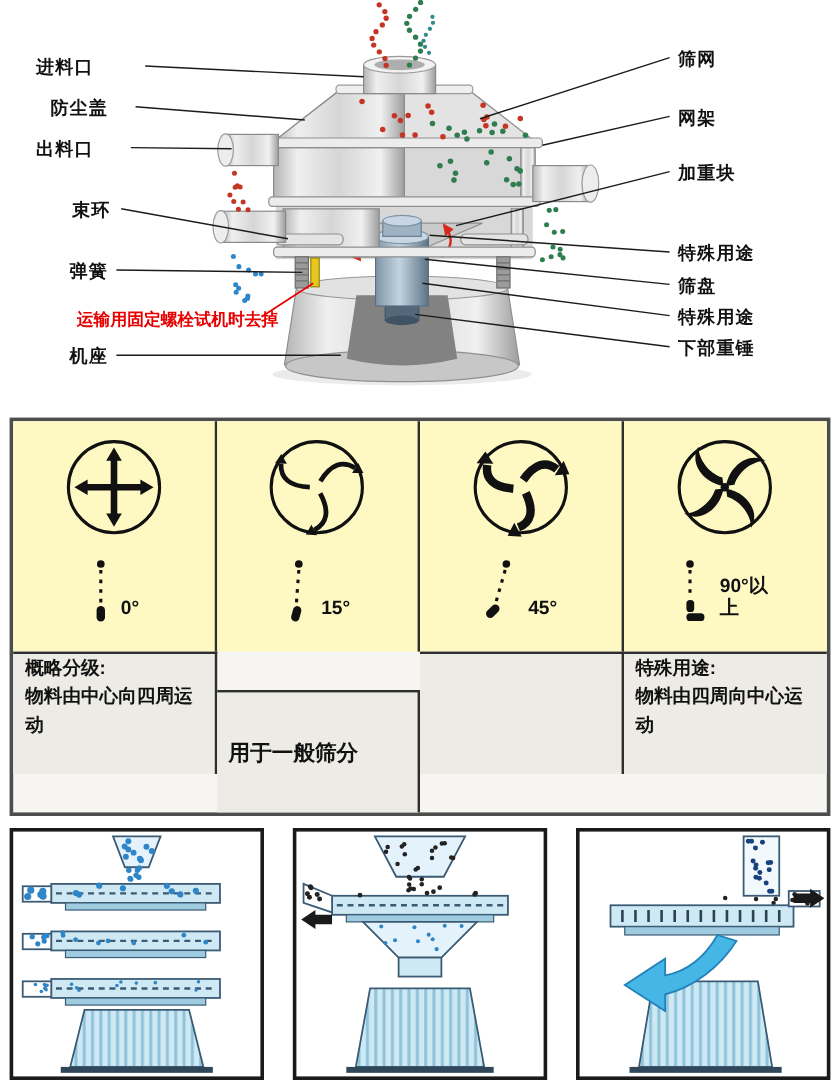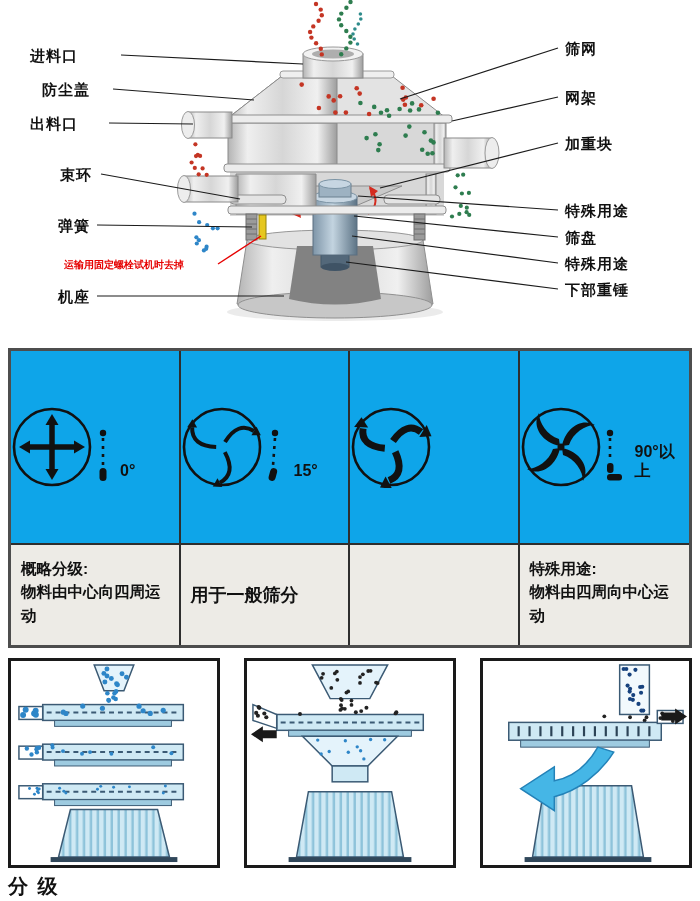--- a/index.html
+++ b/index.html
@@ -9,39 +9,39 @@
     font-family:"Liberation Sans","DejaVu Sans",sans-serif; color:#111;
   }
 
   
   .diagram-section { position:relative; width:680px; height:346px; background:#fff; }
   .diagram-section svg.machine { position:absolute; left:0; top:0; }
   .part-label {
     position:absolute; font-size:15px; font-weight:bold; white-space:nowrap;
     color:#111; letter-spacing:1px;
   }
-  .part-label.note { color:#e60000; font-size:10px; letter-spacing:0; }
+  .part-label.note { color:#e60000; font-size:14px; letter-spacing:0; }
 
   
   .angle-table {
     margin:2px 8px 0 8px; border:3px solid #4d4d4d;
     display:grid; grid-template-columns:repeat(4,1fr); background:#f6f5f2;
   }
   .top-cell {
-    border-right:2px solid #2e2e2e; height:192px; background:#0ea5e9;
-    display:flex; flex-direction:row; align-items:center; padding-top:0;
+    border-right:2px solid #2e2e2e; height:192px; background:#fef9c3;
+    display:flex; flex-direction:column; align-items:center; padding-top:14px;
   }
   .angle-table > div:nth-child(4n) { border-right:none; }
   .desc-cell {
     border-right:2px solid #2e2e2e; border-top:2px solid #2e2e2e;
-    height:102px; background:#edebe6; padding:12px 10px;
+    height:102px; background:#edebe6; padding:1px 10px;
     font-size:15.5px; line-height:1.5; font-weight:bold;
   }
   .desc-cell .title { display:block; }
-  .desc-cell.center { display:flex; align-items:center; font-size:18px; }
+  .desc-cell.center { display:flex; align-items:center; font-size:18px;margin-top:32px; }
   .phase-row { display:flex; align-items:flex-end; gap:7px; margin-top:12px; height:62px; }
   .angle { font-weight:bold; font-size:16px; display:inline-block; max-width:42px; line-height:1.15; padding-bottom:4px; }
 
   
   .modes-row { margin:10px 8px 0 8px; display:flex; justify-content:space-between; }
   .mode { width:212px; }
   .mode-panel { width:212px; height:210px; border:3px solid #1a1a1a; background:#fff; }
   .mode-panel svg { display:block; width:100%; height:100%; }
   .mode-label { font-size:20px; font-weight:bold; margin-top:5px; letter-spacing:2px; }
 </style>
@@ -348,20 +348,28 @@
       </g>
       <g transform="rotate(120)">
         <path d="M2,-6 Q16,-26 30,-15" fill="none" stroke="#111" stroke-width="7"></path>
         <polygon points="40.5,-10.7 28.3,-10.05 35.7,-21.95" fill="#111"></polygon>
       </g>
       <g transform="rotate(240)">
         <path d="M2,-6 Q16,-26 30,-15" fill="none" stroke="#111" stroke-width="7"></path>
         <polygon points="40.5,-10.7 28.3,-10.05 35.7,-21.95" fill="#111"></polygon>
       </g>
     </svg>
+    <div class="phase-row">
+      <svg width="30" height="56" viewBox="0 0 30 56">
+        <circle cx="19" cy="5" r="3.2" fill="#111"></circle>
+        <line x1="18" y1="10" x2="10" y2="38" stroke="#111" stroke-width="2.6" stroke-dasharray="3 5"></line>
+        <rect x="4.5" y="38" width="7" height="13" rx="3.5" fill="#111" transform="rotate(45 8 44)"></rect>
+      </svg>
+      <span class="angle">45°</span>
+    </div>
   </div>
 
   <div class="top-cell">
     <svg width="82" height="82" viewBox="-41 -41 82 82">
       <circle r="38" fill="none" stroke="#111" stroke-width="2.6"></circle>
       <g fill="#111">
         <path d="M1,-1 C 4,-18 20,-30 34,-22 C 24,-22 12,-14 8,-2 Z"></path>
         <path d="M1,-1 C 4,-18 20,-30 34,-22 C 24,-22 12,-14 8,-2 Z" transform="rotate(90)"></path>
         <path d="M1,-1 C 4,-18 20,-30 34,-22 C 24,-22 12,-14 8,-2 Z" transform="rotate(180)"></path>
         <path d="M1,-1 C 4,-18 20,-30 34,-22 C 24,-22 12,-14 8,-2 Z" transform="rotate(270)"></path>

